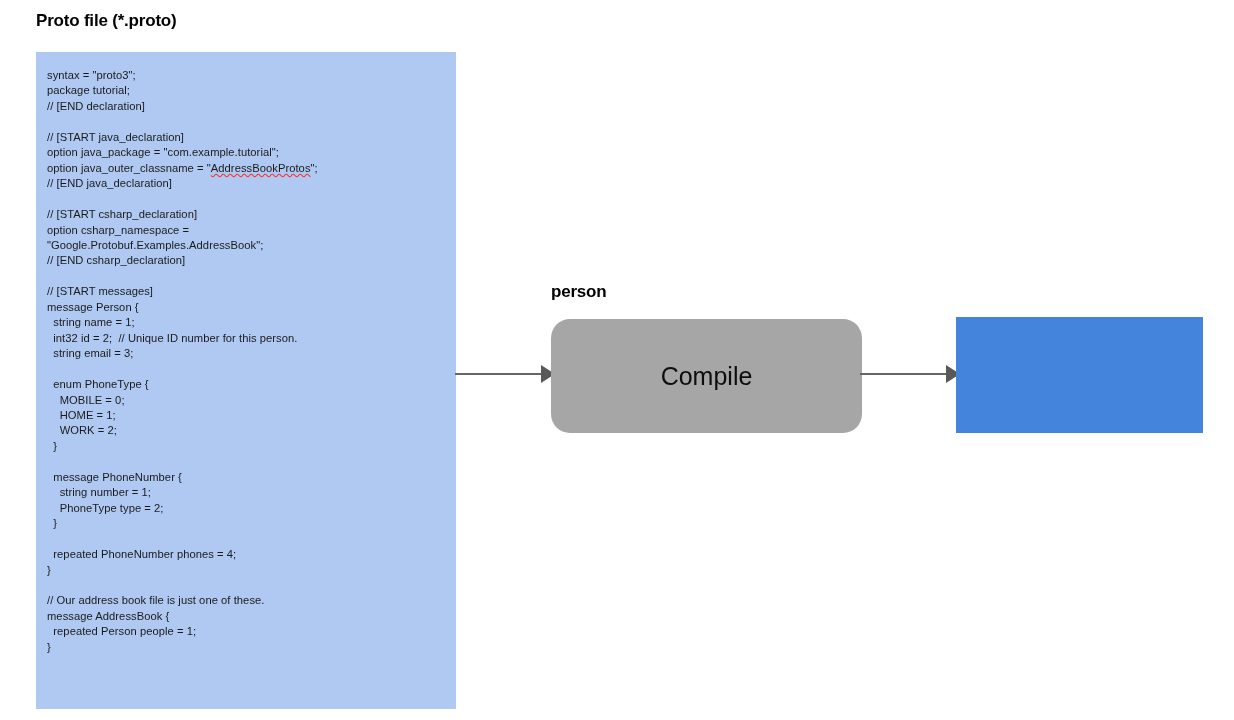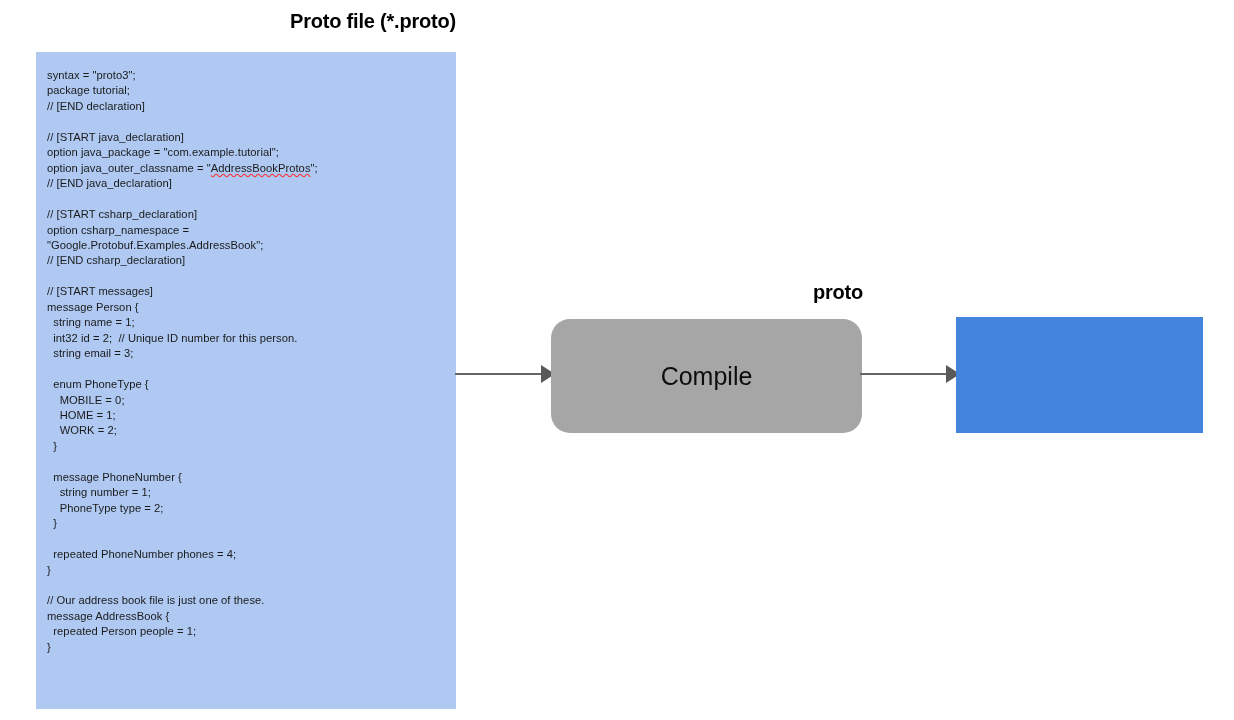--- a/index.html
+++ b/index.html
@@ -20,23 +20,23 @@
   
   #diagram {
     position: absolute;
     inset: 0;
   }
 
   
   .title {
     position: absolute;
     font-weight: bold;
-    font-size: 20px;
+    font-size: 17px;
     line-height: 30px;
-    text-align: right;
+    text-align: left;
     white-space: pre-line;
     color: #000000;
     letter-spacing: -0.2px;
   }
   #proto-title {
     left: 36px;
     top: 6px;
     width: 420px;
   }
   #protoc-title {
@@ -162,21 +162,21 @@
 }</div>
   </div>
 
   <div class="arrow" id="arrow-1">
     <svg width="100" height="28" viewBox="0 0 100 28" aria-hidden="true">
       <line x1="0" y1="14" x2="88" y2="14" stroke="#666666" stroke-width="2"></line>
       <polygon points="86,5 100,14 86,23" fill="#595959"></polygon>
     </svg>
   </div>
 
-  <div class="title" id="protoc-title">proto</div>
+  <div class="title" id="protoc-title">person</div>
 
   <div id="compile-box">
     <span id="compile-label">Compile</span>
   </div>
 
   <div class="arrow" id="arrow-2">
     <svg width="100" height="28" viewBox="0 0 100 28" aria-hidden="true">
       <line x1="0" y1="14" x2="88" y2="14" stroke="#666666" stroke-width="2"></line>
       <polygon points="86,5 100,14 86,23" fill="#595959"></polygon>
     </svg>

